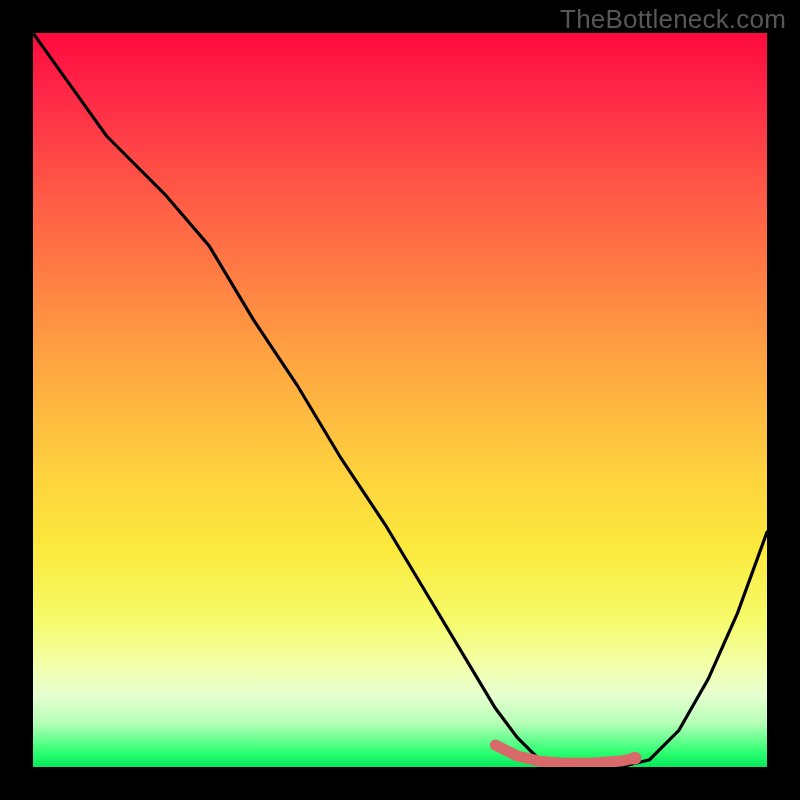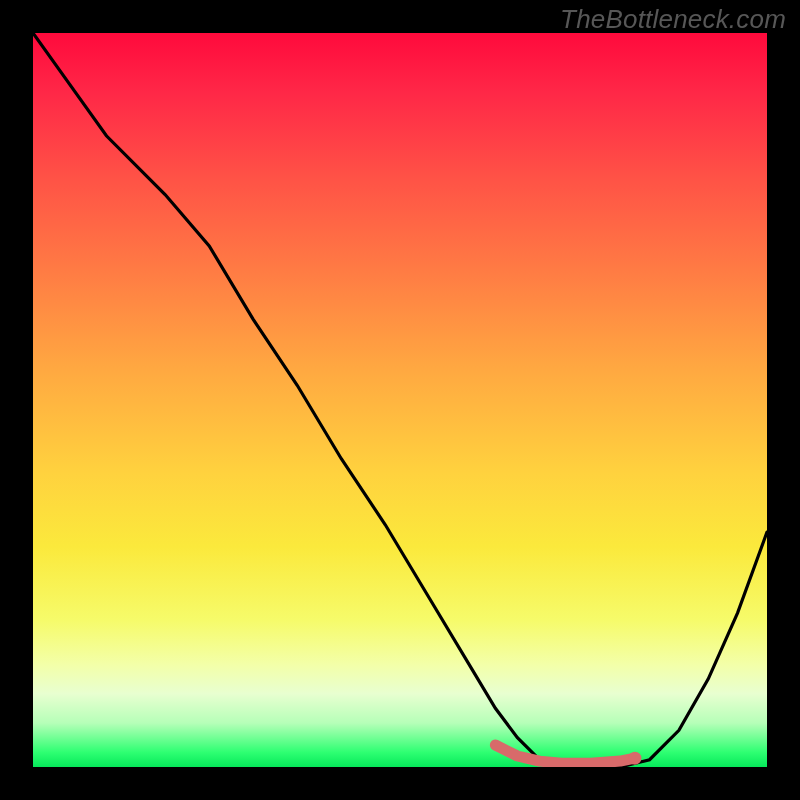--- a/index.html
+++ b/index.html
@@ -9,21 +9,20 @@
     height: 800px;
     background: #000;
     font-family: Arial, Helvetica, sans-serif;
     overflow: hidden;
   }
   .frame {
     position: relative;
     width: 800px;
     height: 800px;
     background: #000;
-    font-style: italic;
   }
   .watermark {
     position: absolute;
     top: 4px;
     right: 14px;
     color: #575757;
     font-size: 26px;
     font-weight: 400;
     letter-spacing: 0.2px;
     z-index: 20;

